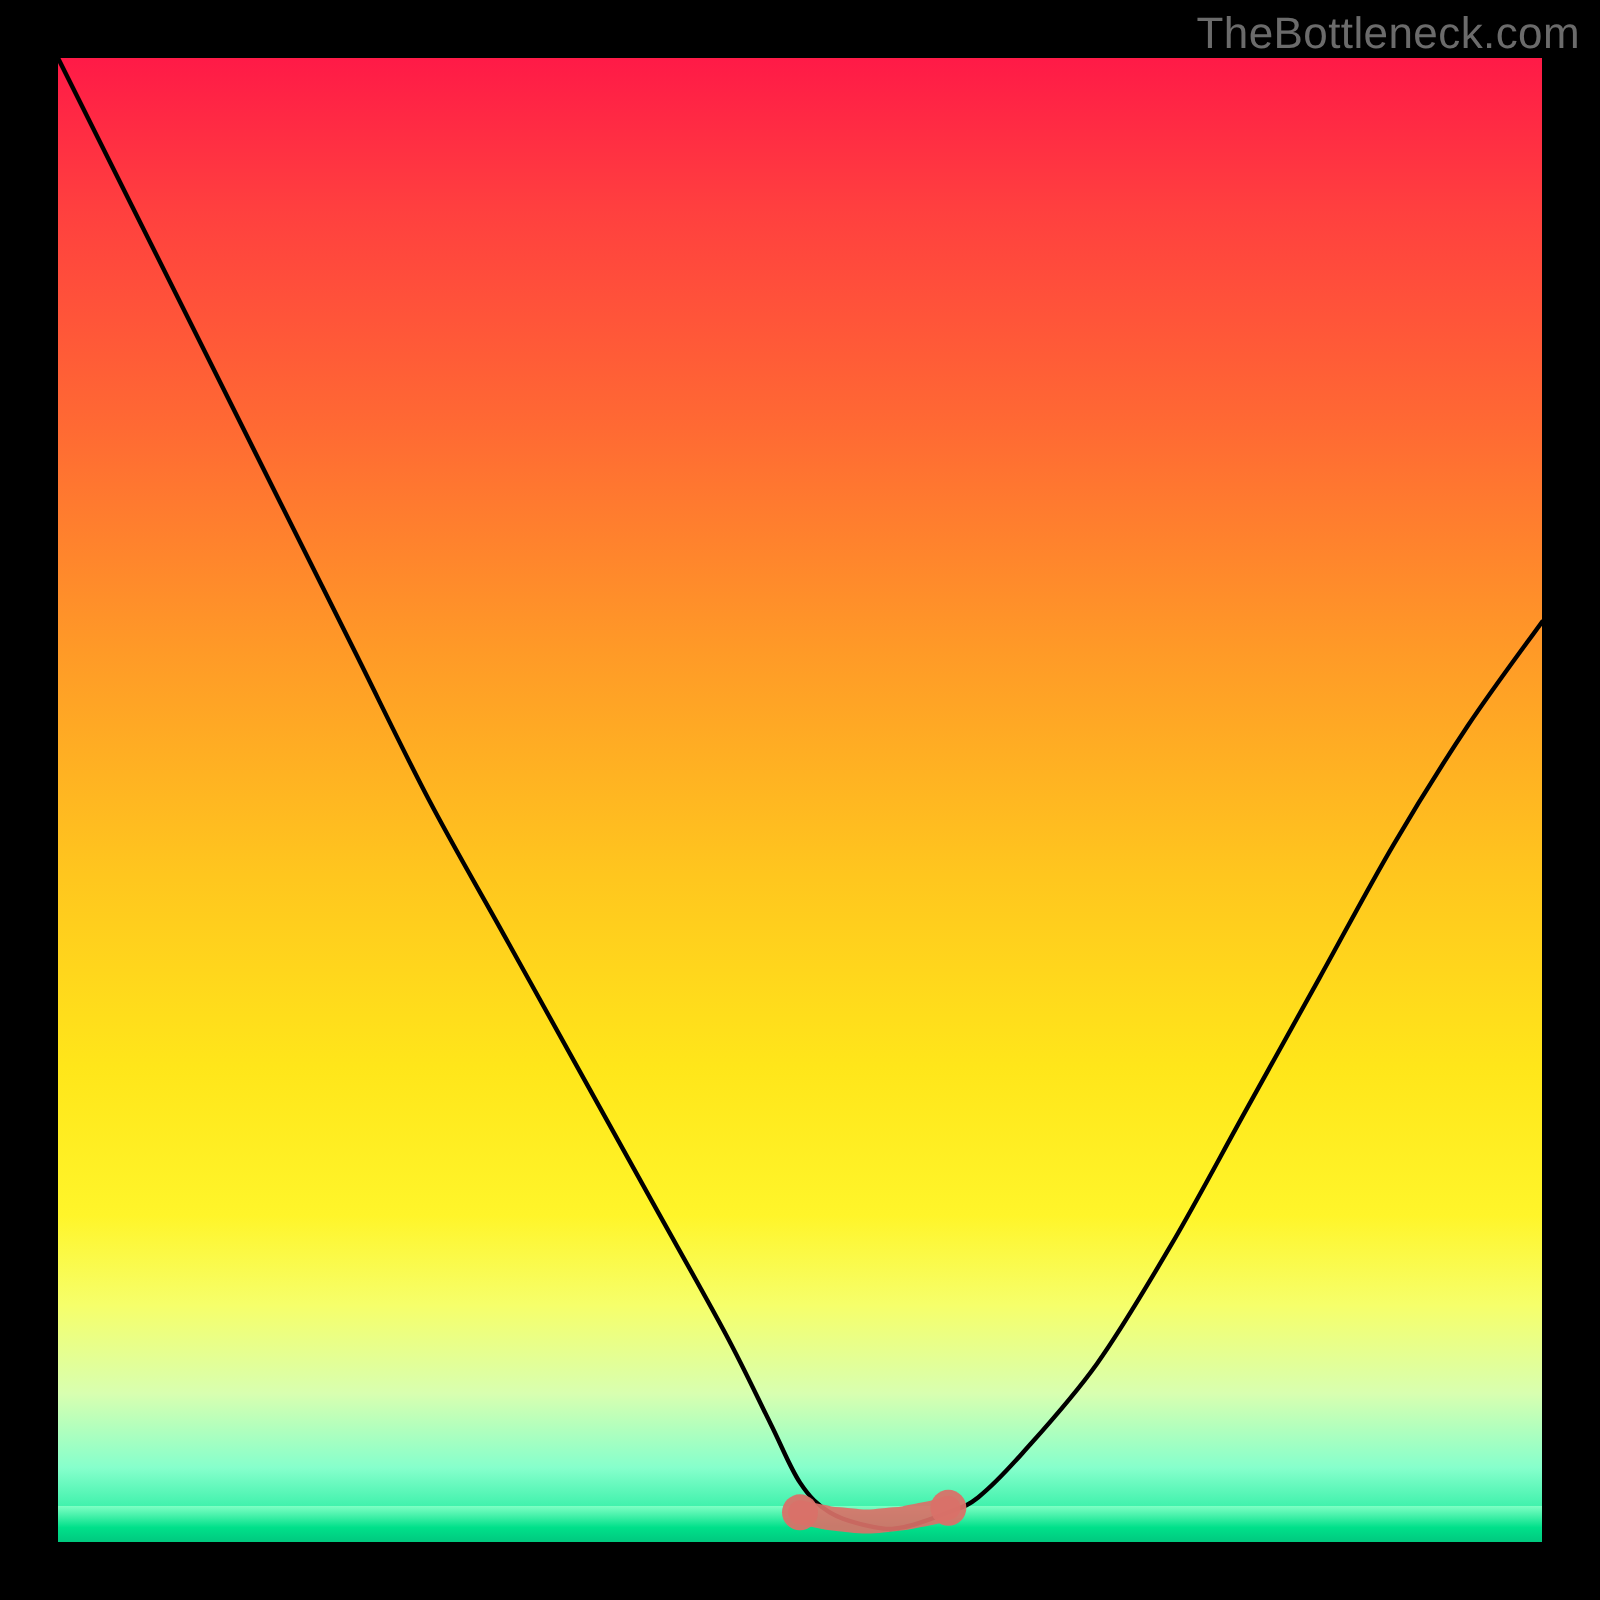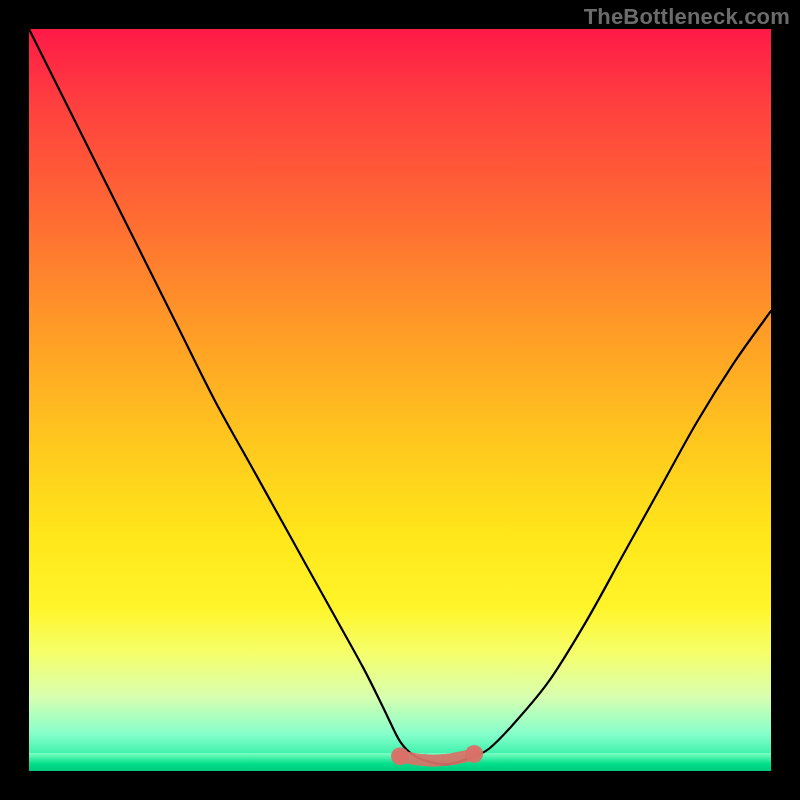--- a/index.html
+++ b/index.html
@@ -57,21 +57,21 @@
   svg.curve {
     position: absolute;
     inset: 0;
   }
   .watermark {
     position: absolute;
     top: 4px;
     right: 10px;
     color: #6b6b6b;
     font-size: 22px;
-    font-weight: 700;
+    font-weight: 400;
     letter-spacing: 0.2px;
     user-select: none;
   }
 </style>
 </head>
 <body>
 
 <div class="frame">
 
   <div class="plot-area">

